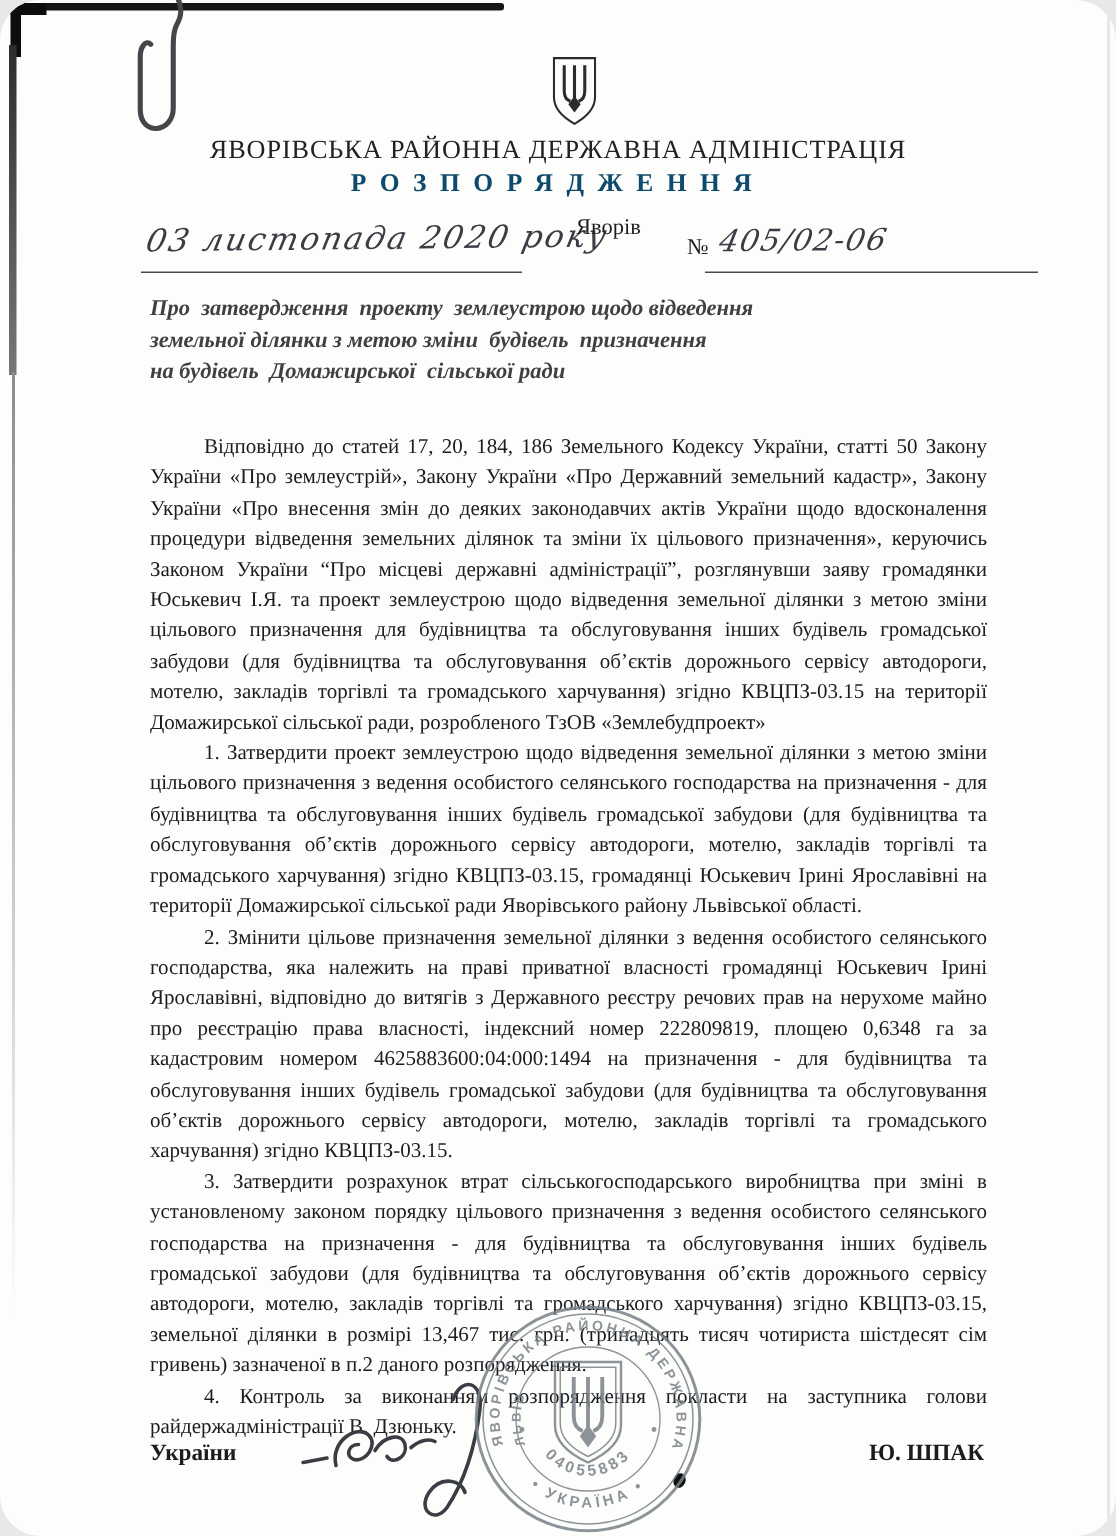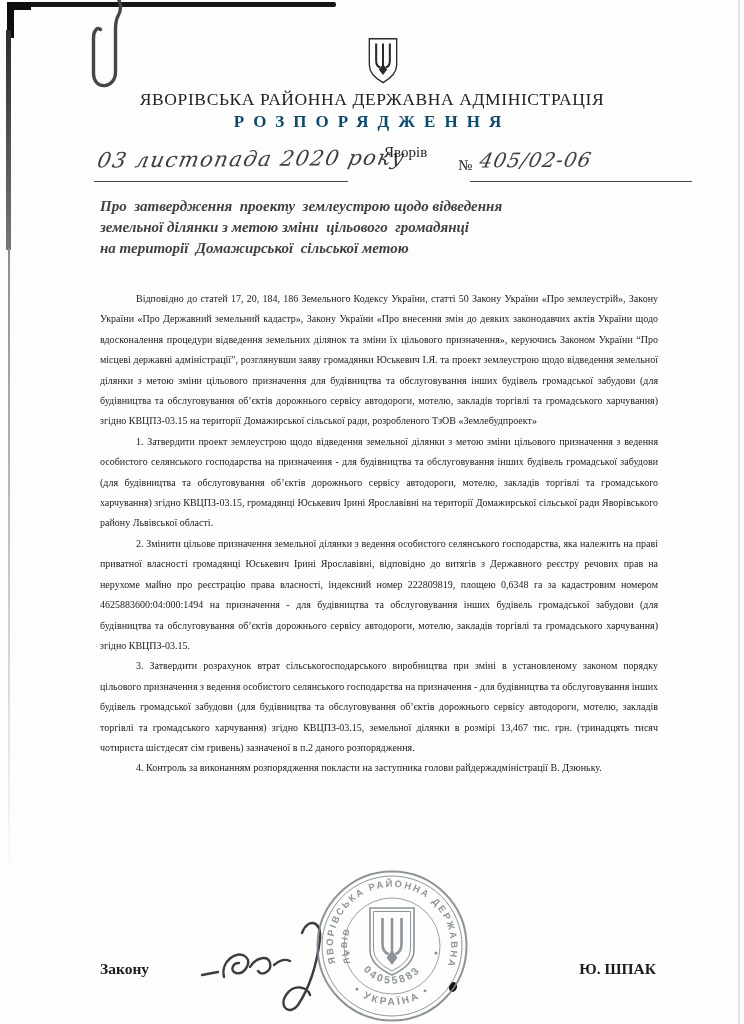--- a/index.html
+++ b/index.html
@@ -1,18 +1,18 @@
 <!DOCTYPE html>
 <html><head>
 <meta charset="utf-8">
 <style>
   html,body{margin:0;padding:0;background:#e8e8e6;}
   .page{
     position:relative;width:744px;height:1024px;background:#fdfdfb;
-    overflow:hidden;font-family:"Liberation Serif", serif;color:#1f1f23;
+    overflow:hidden;font-family:"Liberation Serif", serif;color:#1f1f23;border-radius:27px;
   }
   
   .top-edge-line{position:absolute;left:10px;top:2px;width:326px;height:5px;background:#161616;border-radius:2px;}
   .corner-mark-h{position:absolute;left:7px;top:2px;width:24px;height:8px;background:#0d0d0d;}
   .corner-mark-v{position:absolute;left:7px;top:2px;width:7px;height:36px;background:#0d0d0d;}
   .left-edge-dark{position:absolute;left:6px;top:30px;width:5px;height:220px;background:linear-gradient(#2c2c2c,#777);}
   .left-edge-faint{position:absolute;left:8px;top:248px;width:2px;height:630px;background:linear-gradient(#8d8d8d,rgba(160,160,160,0));}
   .right-edge-faint{position:absolute;left:738px;top:0;width:2px;height:1024px;background:#e6e6e2;}
   .ink-dot{position:absolute;left:449px;top:982px;width:8px;height:10px;background:#101010;border-radius:50%;transform:rotate(20deg);}
   .paperclip{position:absolute;left:80px;top:0;}
@@ -27,21 +27,21 @@
   .date-hand{position:absolute;left:98px;top:147px;font-size:21px;letter-spacing:1.5px;transform:skewX(-12deg) rotate(-.6deg);}
   .date-underline{position:absolute;left:94px;top:181px;width:254px;height:0;border-bottom:1.6px solid #4a4a4e;}
   .place{position:absolute;left:384px;top:144px;font-size:15px;}
   .no-label{position:absolute;left:458px;top:157px;font-size:15px;}
   .num-hand{position:absolute;left:480px;top:148px;font-size:20px;letter-spacing:1px;transform:skewX(-12deg) rotate(-.5deg);}
   .num-underline{position:absolute;left:470px;top:181px;width:222px;height:0;border-bottom:1.6px solid #4a4a4e;}
   
   .subject{position:absolute;left:100px;top:196px;font-size:15px;font-weight:bold;font-style:italic;line-height:21px;color:#404040;}
   .subject div{white-space:pre;}
   
-  .body-text{position:absolute;left:100px;top:289px;width:558px;font-size:10px;line-height:20.4px;text-align:justify;color:#1b1b20;}
+  .body-text{position:absolute;left:100px;top:289px;width:558px;font-size:14px;line-height:20.4px;text-align:justify;color:#1b1b20;}
   .body-text p{margin:0;text-indent:36px;}
   .obligate{font-weight:bold;letter-spacing:.3px;}
   
   .sign-row{position:absolute;left:100px;top:960px;width:556px;display:flex;justify-content:space-between;
     font-size:15.5px;font-weight:bold;color:#1b1b20;}
   .signature-svg{position:absolute;left:198px;top:913px;}
   .stamp{position:absolute;left:314px;top:868px;opacity:.85;}
   .stamp text{font-family:"Liberation Sans", sans-serif;font-weight:bold;fill:#79828a;}
 </style>
 </head>
@@ -74,34 +74,34 @@
 
   <div class="hand date-hand">03 листопада 2020 року</div>
   <div class="date-underline"></div>
   <div class="place">Яворів</div>
   <div class="no-label">№</div>
   <div class="hand num-hand">405/02-06</div>
   <div class="num-underline"></div>
 
   <div class="subject">
     <div>Про  затвердження  проекту  землеустрою щодо відведення</div>
-    <div>земельної ділянки з метою зміни  цільового  громадянці</div>
-    <div>на території  Домажирської  сільської метою</div>
+    <div>земельної ділянки з метою зміни  будівель  призначення</div>
+    <div>на будівель  Домажирської  сільської ради</div>
   </div>
 
   <div class="body-text">
     <p>Відповідно до статей 17, 20, 184, 186  Земельного  Кодексу  України, статті 50 Закону України «Про землеустрій», Закону України «Про Державний земельний кадастр», Закону України «Про внесення змін до деяких законодавчих актів України щодо вдосконалення процедури відведення земельних ділянок та зміни їх цільового призначення», керуючись Законом України “Про місцеві державні адміністрації”, розглянувши заяву громадянки Юськевич І.Я. та проект землеустрою щодо відведення земельної ділянки з метою зміни цільового призначення для будівництва та обслуговування інших будівель громадської забудови (для будівництва та обслуговування об’єктів дорожнього сервісу автодороги, мотелю, закладів торгівлі та громадського харчування) згідно КВЦПЗ-03.15 на території Домажирської сільської ради, розробленого ТзОВ «Землебудпроект»</p>
     <p>1. Затвердити проект землеустрою щодо відведення земельної ділянки з метою зміни  цільового призначення з ведення особистого селянського господарства на призначення - для будівництва та обслуговування інших будівель громадської забудови (для будівництва та обслуговування об’єктів дорожнього сервісу автодороги, мотелю, закладів торгівлі та громадського харчування) згідно КВЦПЗ-03.15, громадянці Юськевич Ірині Ярославівні на території Домажирської сільської ради Яворівського району Львівської області.</p>
     <p>2. Змінити цільове призначення земельної ділянки з ведення особистого селянського господарства, яка належить на праві приватної власності громадянці Юськевич Ірині Ярославівні, відповідно до витягів з Державного реєстру речових прав на нерухоме майно про реєстрацію права власності, індексний номер 222809819, площею 0,6348 га за кадастровим номером 4625883600:04:000:1494 на призначення - для будівництва та обслуговування інших будівель громадської забудови (для будівництва та обслуговування об’єктів дорожнього сервісу автодороги, мотелю, закладів торгівлі та громадського харчування) згідно КВЦПЗ-03.15.</p>
     <p>3. Затвердити розрахунок втрат сільськогосподарського виробництва при зміні в установленому законом порядку цільового призначення з ведення особистого селянського господарства на призначення - для будівництва та обслуговування інших будівель громадської забудови (для будівництва та обслуговування об’єктів дорожнього сервісу автодороги, мотелю, закладів торгівлі та громадського харчування) згідно КВЦПЗ-03.15, земельної ділянки в розмірі 13,467 тис. грн. (тринадцять тисяч чотириста шістдесят сім гривень) зазначеної в п.2 даного розпорядження.</p>
     <p>4. Контроль за виконанням розпорядження покласти на заступника голови райдержадміністрації В. Дзюньку.</p>
   </div>
 
   <div class="sign-row">
-    <span>Закону</span>
+    <span>України</span>
     <span>Ю. ШПАК</span>
   </div>
 
   <svg class="signature-svg" width="170" height="108" viewBox="0 0 170 108">
     <g fill="none" stroke="#3a3d43" stroke-width="2.4" stroke-linecap="round">
       <path d="M4,62 L20,59"></path>
       <path d="M26,64 C22,48 40,36 48,44 C54,50 46,62 38,60 C32,58 34,50 41,50"></path>
       <path d="M52,54 C58,44 70,42 72,50 C74,58 64,64 60,58"></path>
       <path d="M76,52 C82,47 88,46 92,48"></path>
       <path d="M104,20 C110,4 124,8 122,26 C119,50 112,74 100,92 C92,103 80,94 88,82 C96,70 110,74 112,82"></path>

